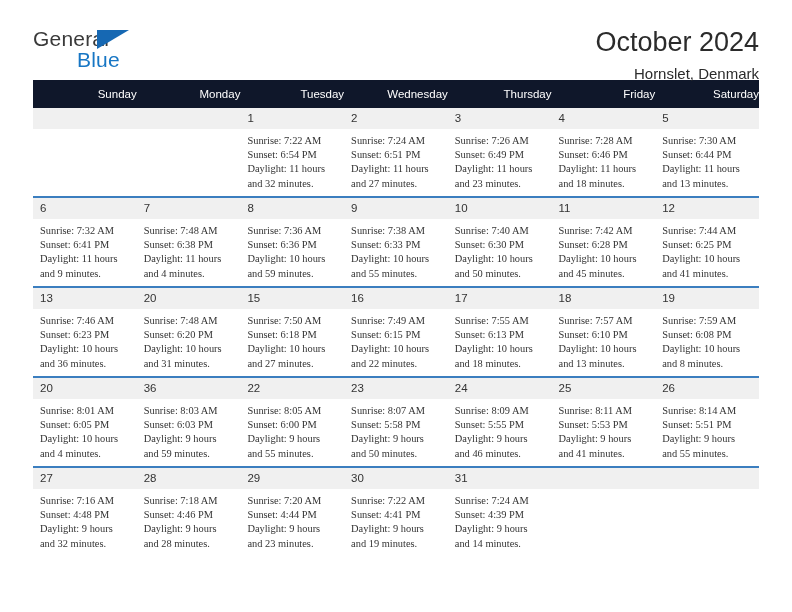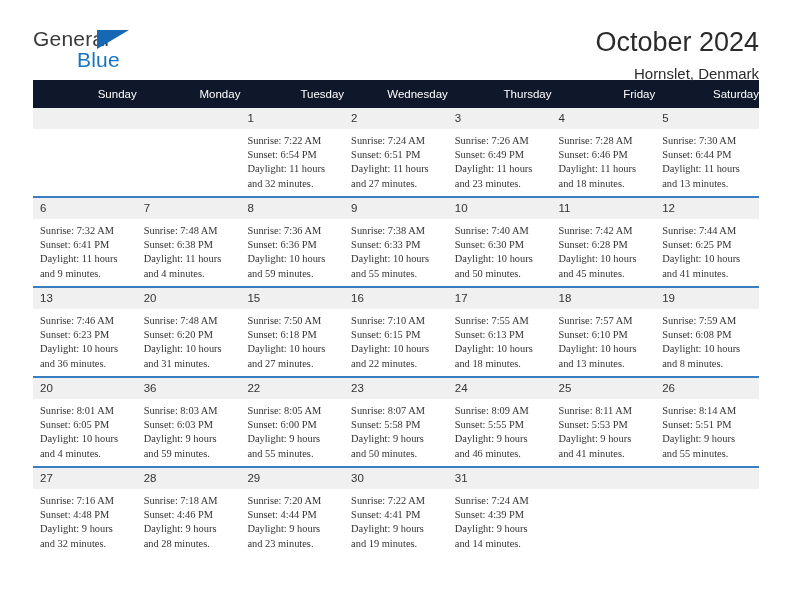--- a/index.html
+++ b/index.html
@@ -315,21 +315,21 @@
           <div class="cell-body">
             <div>Sunrise: 7:50 AM</div>
             <div>Sunset: 6:18 PM</div>
             <div>Daylight: 10 hours</div>
             <div>and 27 minutes.</div>
           </div>
         </td>
         <td>
           <div class="daynum">16</div>
           <div class="cell-body">
-            <div>Sunrise: 7:10 AM</div>
+            <div>Sunrise: 7:49 AM</div>
             <div>Sunset: 6:15 PM</div>
             <div>Daylight: 10 hours</div>
             <div>and 22 minutes.</div>
           </div>
         </td>
         <td>
           <div class="daynum">17</div>
           <div class="cell-body">
             <div>Sunrise: 7:55 AM</div>
             <div>Sunset: 6:13 PM</div>

